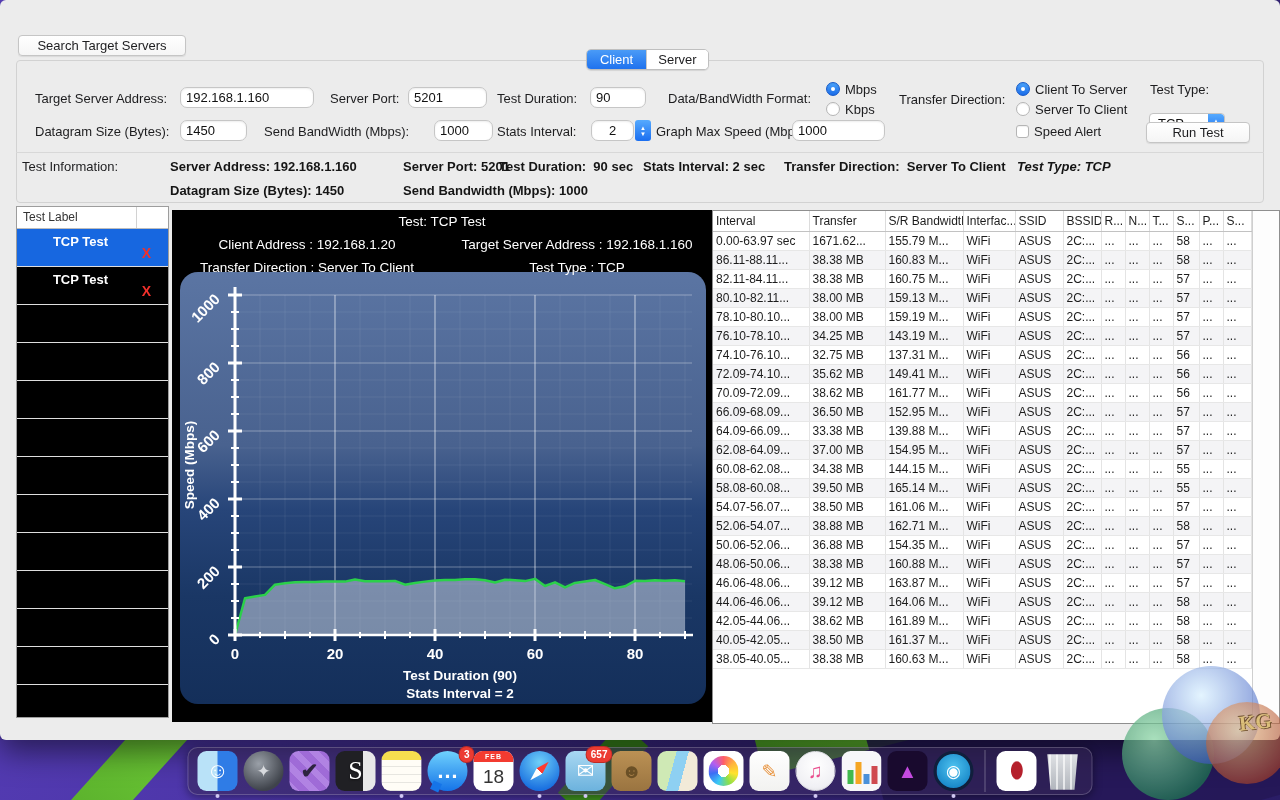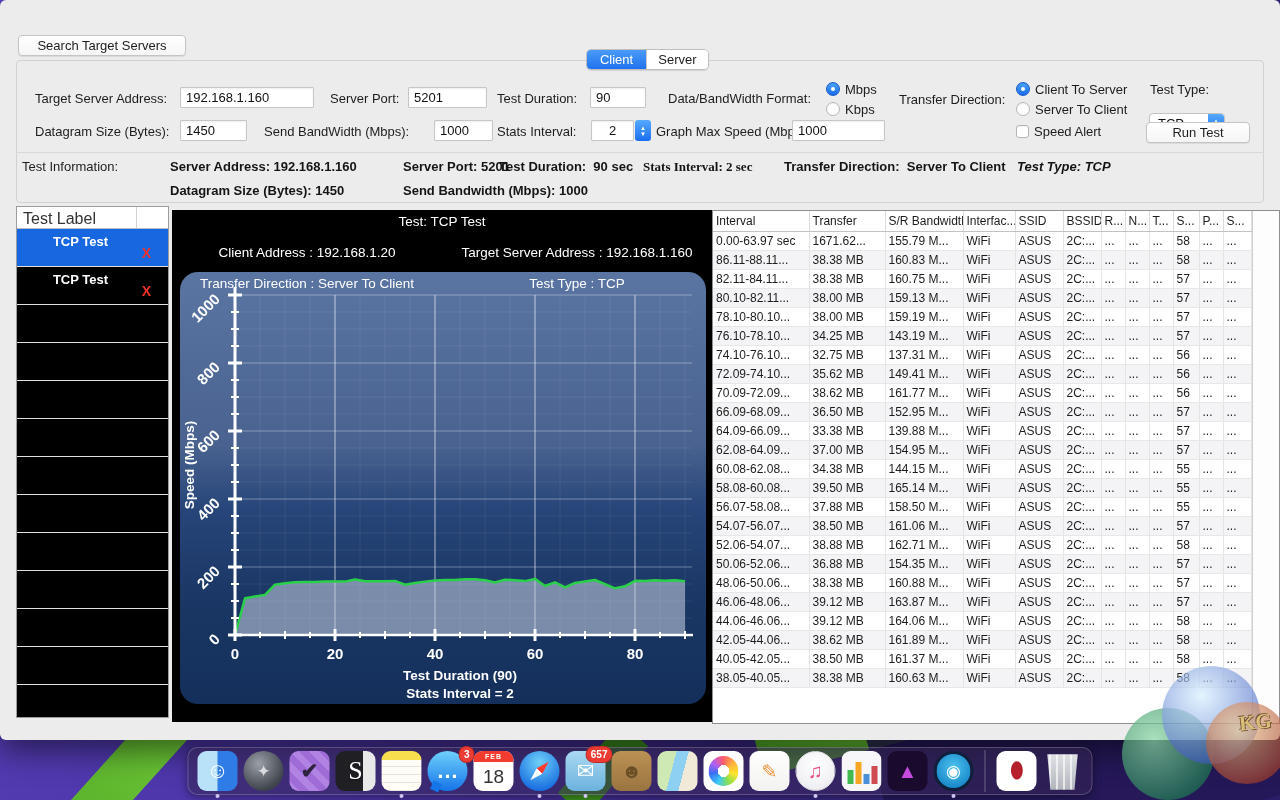--- a/index.html
+++ b/index.html
@@ -33,21 +33,21 @@
   .seg>div{line-height:19px;text-align:center;font-size:13px}
   .seg-client{width:59px;background:linear-gradient(#4a9bf7,#1f72ee);color:#fff}
   .seg-server{width:62px;background:#fff;color:#1d1d1f;border-left:1px solid #c9c9c9}
 
   .form-panel{position:absolute;left:16px;top:60px;width:1248px;height:143px;border:1px solid #d2d2d2;border-radius:4px}
   .form-hr{position:absolute;left:16px;top:152px;width:1248px;height:1px;background:#d8d8d8}
 
   .flabel{position:absolute;font-size:13px;color:#1d1d1f;white-space:nowrap}
   .finput{position:absolute;height:21px;border:1px solid #c6c6c6;background:#fff;
           font:13px "Liberation Sans",sans-serif;color:#111;padding:0 5px;
-          box-shadow:inset 0 1px 2px rgba(0,0,0,.07);border-radius:1px}
+          box-shadow:inset 0 1px 2px rgba(0,0,0,.07);border-radius:7px}
 
   .radio-row{position:absolute;display:flex;align-items:center;gap:5px;font-size:13px;color:#1d1d1f;height:16px;white-space:nowrap}
   .radio{width:14px;height:14px;border-radius:50%;background:#fff;border:1px solid #b5b5b5;position:relative;flex:none;
          box-shadow:inset 0 1px 1px rgba(0,0,0,.06)}
   .radio.on{background:linear-gradient(#4aa3fc,#1b6ce8);border:1px solid #1559c8}
   .radio.on::after{content:"";position:absolute;left:4px;top:4px;width:4px;height:4px;border-radius:50%;background:#fff}
   .checkbox{width:13px;height:13px;border-radius:3px;background:#fff;border:1px solid #b5b5b5;flex:none;
             box-shadow:inset 0 1px 1px rgba(0,0,0,.06)}
 
   .mac-select{position:absolute;background:#fff;border:1px solid #c3c3c3;border-radius:4px;display:flex;align-items:center;
@@ -60,32 +60,32 @@
   .stats-stepper{position:absolute;left:635px;top:120px;height:21px}
 
   .ti-label{position:absolute;left:22px;top:159px;font-size:13px;color:#1d1d1f}
   .ti-line{position:absolute;left:0;width:1280px;height:17px}
   #ti-line1{top:159px}#ti-line2{top:183px}
   .ti-item{position:absolute;font-size:13px;font-weight:600;color:#151515;white-space:pre}
 
   
   .sidebar{position:absolute;left:16px;top:206px;width:153px;height:512px;background:#000;border:1px solid #9d9d9d;overflow:hidden}
   .sb-head{height:22px;background:#fff;border-bottom:1px solid #bdbdbd;display:flex}
-  .sb-head .c1{width:120px;font-size:16px;color:#333;padding:3px 0 0 6px;border-right:1px solid #d2d2d2}
+  .sb-head .c1{width:120px;font-size:12px;color:#333;padding:3px 0 0 6px;border-right:1px solid #d2d2d2}
   .sb-head .c2{flex:1}
   .side-row{height:38px;border-bottom:1px solid #dedede;position:relative;background:#000}
   .side-row.selected{background:#1767e0}
   .side-row-label{position:absolute;left:0;right:24px;top:5px;text-align:center;font-size:13px;font-weight:700;color:#fff}
   .side-row-x{position:absolute;right:17px;top:17px;color:#f2302b;font-weight:700;font-size:14px;line-height:1}
 
   
   .chart-panel{position:absolute;left:172px;top:210px;width:540px;height:512px;background:#000}
   .chart-head{position:absolute;left:0;top:4px;width:540px;color:#fff;font-size:13.5px;z-index:2}
   .ch-title{text-align:center;margin-bottom:4px}
-  .ch-row{display:flex;margin-top:16px}
+  .ch-row{display:flex;margin-top:8px}
   .ch-row>div{width:50%;text-align:center;white-space:nowrap}
   #chart-svg{position:absolute;left:0;top:0}
   #chart-svg text{font-family:"Liberation Sans",sans-serif}
 
   
   .table-wrap{position:absolute;left:712px;top:210px;width:568px;height:514px;background:#fff;
               border:1px solid #8f8f8f;overflow:hidden}
   #data-table{border-collapse:collapse;table-layout:fixed;width:538px;font-size:12px;color:#1c1c1c}
   #data-table th{font-weight:400;text-align:left;padding:3px 3px;border-right:1px solid #dcdcdc;
                  border-bottom:1px solid #c2c2c2;white-space:nowrap;overflow:hidden;height:19px;background:#fff}
@@ -219,21 +219,21 @@
   <input class="finput" style="left: 591px; top: 120px; width: 43px; text-align: center;" value="2">
   <span class="stepper stats-stepper"></span>
   <span class="flabel" style="left:656px;top:124px">Graph Max Speed (Mbps):</span>
   <input class="finput" style="left: 792px; top: 120px; width: 93px;" value="1000">
 
   <span class="ti-label">Test Information:</span>
   <div class="ti-line" id="ti-line1">
       <span class="ti-item" style="left: 170px;">Server Address: 192.168.1.160</span>
       <span class="ti-item" style="left: 403px;">Server Port: 5201</span>
       <span class="ti-item" style="left: 499px;">Test Duration:  90 sec</span>
-      <span class="ti-item" style="left: 643px; font-family: Liberation Serif, serif;">Stats Interval: 2 sec</span>
+      <span class="ti-item" style="left: 643px;">Stats Interval: 2 sec</span>
       <span class="ti-item" style="left: 784px;">Transfer Direction:  Server To Client</span>
       <span class="ti-item" style="left: 1017px; font-style: italic;">Test Type: TCP</span>
     </div>
   <div class="ti-line" id="ti-line2">
       <span class="ti-item" style="left: 170px;">Datagram Size (Bytes): 1450</span>
       <span class="ti-item" style="left: 403px;">Send Bandwidth (Mbps): 1000</span>
     </div>
 
   <div class="sidebar">
     <div class="sb-head">
@@ -619,34 +619,20 @@
             <td>ASUS</td>
             <td>2C:...</td>
             <td>...</td>
             <td>...</td>
             <td>...</td>
             <td>55</td>
             <td>...</td>
             <td>...</td>
           </tr>
           <tr>
-            <td>56.07-58.08...</td>
-            <td>37.88 MB</td>
-            <td>158.50 M...</td>
-            <td>WiFi</td>
-            <td>ASUS</td>
-            <td>2C:...</td>
-            <td>...</td>
-            <td>...</td>
-            <td>...</td>
-            <td>55</td>
-            <td>...</td>
-            <td>...</td>
-          </tr>
-          <tr>
             <td>54.07-56.07...</td>
             <td>38.50 MB</td>
             <td>161.06 M...</td>
             <td>WiFi</td>
             <td>ASUS</td>
             <td>2C:...</td>
             <td>...</td>
             <td>...</td>
             <td>...</td>
             <td>57</td>

